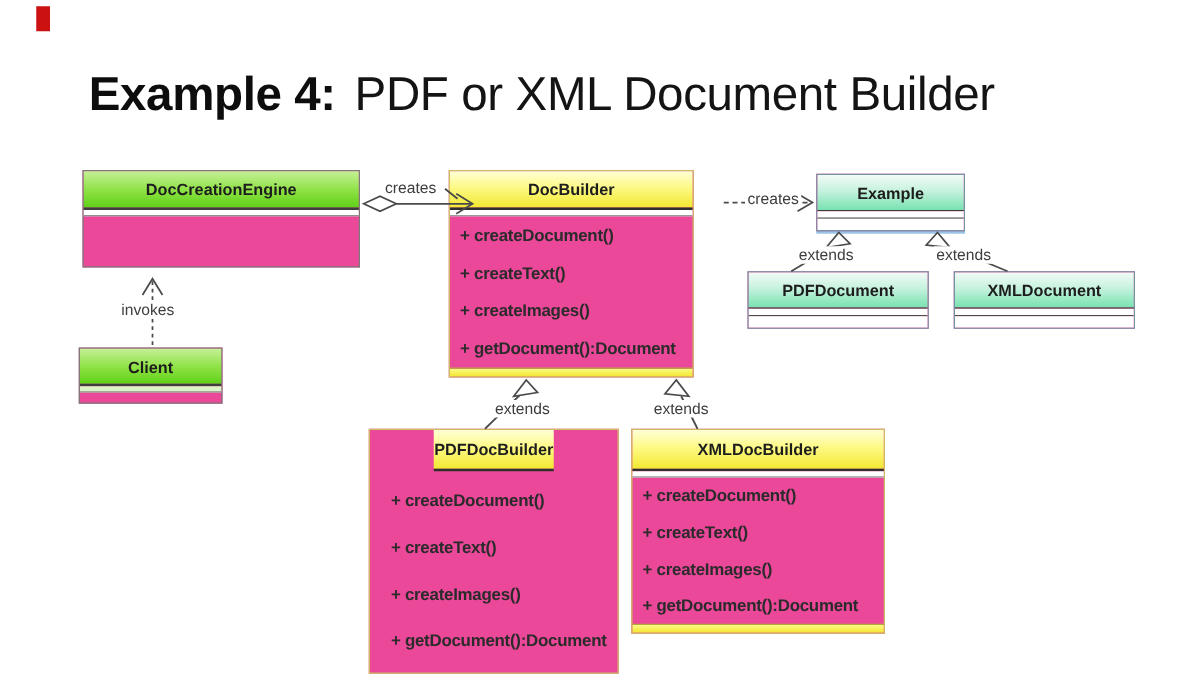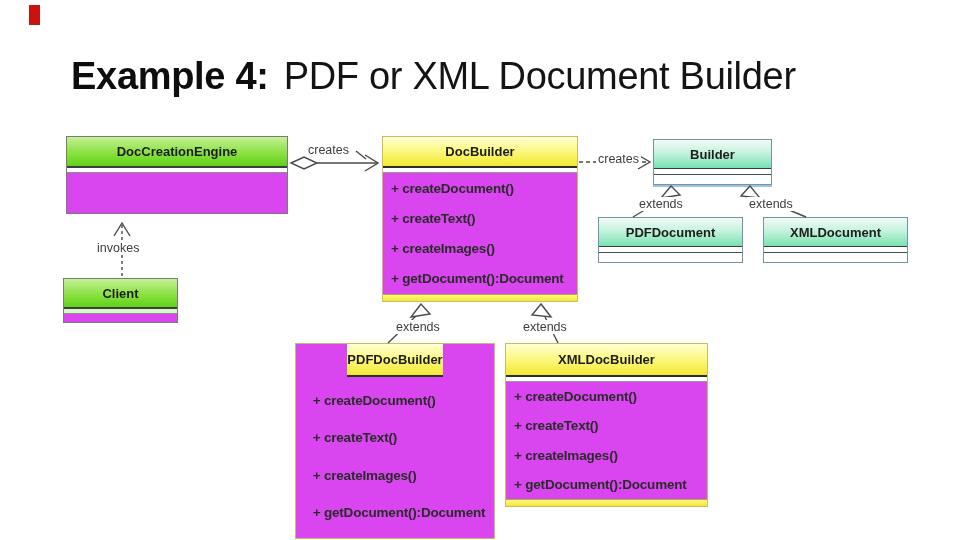--- a/index.html
+++ b/index.html
@@ -8,21 +8,21 @@
     font-family:"Liberation Sans", sans-serif; overflow:hidden;
   }
   .marker { position:absolute; left:29px; top:5px; width:11px; height:20px;
             background:var(--marker-red,#c11); }
   .title { position:absolute; left:71px; top:55px; white-space:nowrap;
            font-size:38px; color:#0d0d0d; letter-spacing:-0.3px; }
   .title .t1 { font-weight:bold; }
   .title .t2 { font-weight:400; margin-left:15px; color:#141414; }
 
   
-  .umlbox { position:absolute; background:#d946ef; box-sizing:border-box;
+  .umlbox { position:absolute; background:#ec4899; box-sizing:border-box;
             display:flex; flex-direction:column; }
   .hdr { display:flex; align-items:center; justify-content:center;
          font-weight:bold; font-size:13px; color:#1d1d1d; flex:0 0 auto; }
   .sep { flex:0 0 auto; background:#fff; }
   .methods { flex:1 1 auto; display:flex; flex-direction:column; }
   .mrow { flex:1 1 auto; display:flex; align-items:center; padding-left:8px;
           font-weight:bold; font-size:13.5px; color:var(--text-dark,#2b2b2b);
           white-space:nowrap; letter-spacing:-0.2px; }
 
   .greenbox { border:1px solid var(--green-border,#7a7a7a); }
@@ -59,34 +59,34 @@
 
 <div class="title">
   <span class="t1">Example 4:</span><span class="t2">PDF or XML Document Builder</span>
 </div>
 
 <div class="umlbox greenbox" style="left:66px; top:136px; width:222px; height:78px;">
   <div class="hdr">DocCreationEngine</div>
   <div class="sep"></div>
 </div>
 
-<div class="umlbox yellowbox" style="left:382px; top:136px; width:196px; height:166px;">
+<div class="umlbox yellowbox" style="left:359px; top:136px; width:196px; height:166px;">
   <div class="hdr" style="height:29px;">DocBuilder</div>
   <div class="sep"></div>
   <div class="methods">
     <div class="mrow">+ createDocument()</div>
     <div class="mrow">+ createText()</div>
     <div class="mrow">+ createImages()</div>
     <div class="mrow">+ getDocument():Document</div>
   </div>
   <div class="strip-yellow"></div>
 </div>
 
 <div class="umlbox tealbox blue-underline" style="left:653px; top:139px; width:119px; height:46px;">
-  <div class="hdr">Builder</div>
+  <div class="hdr">Example</div>
   <div class="c1"></div>
   <div class="c2"></div>
 </div>
 
 <div class="umlbox tealbox" style="left:598px; top:217px; width:145px; height:46px;">
   <div class="hdr">PDFDocument</div>
   <div class="c1"></div>
   <div class="c2"></div>
 </div>
 

